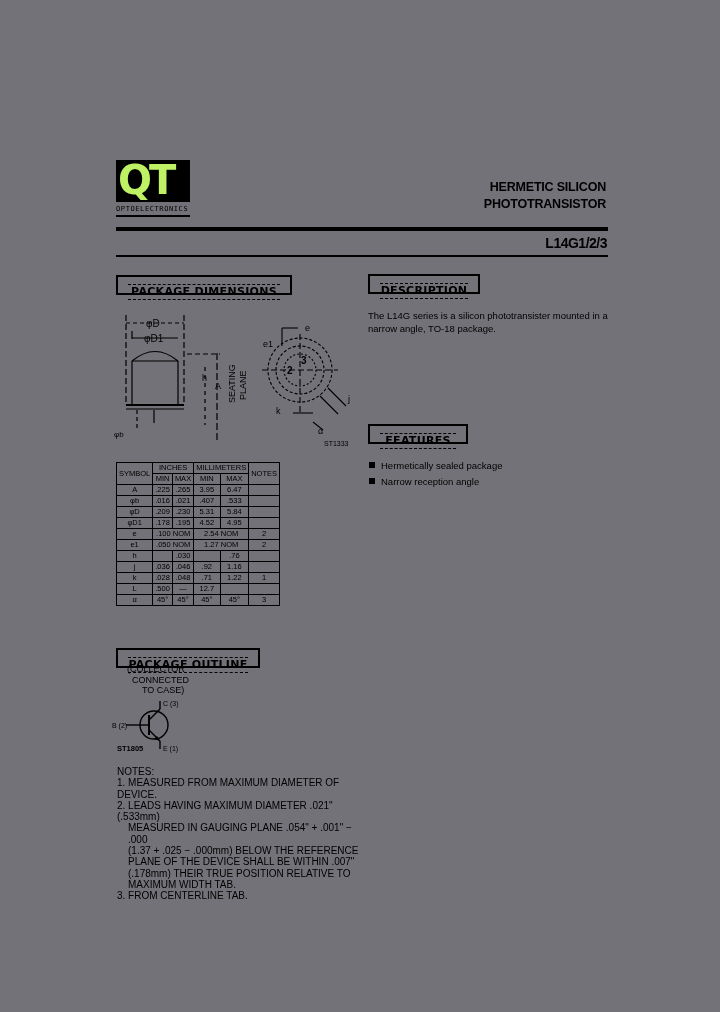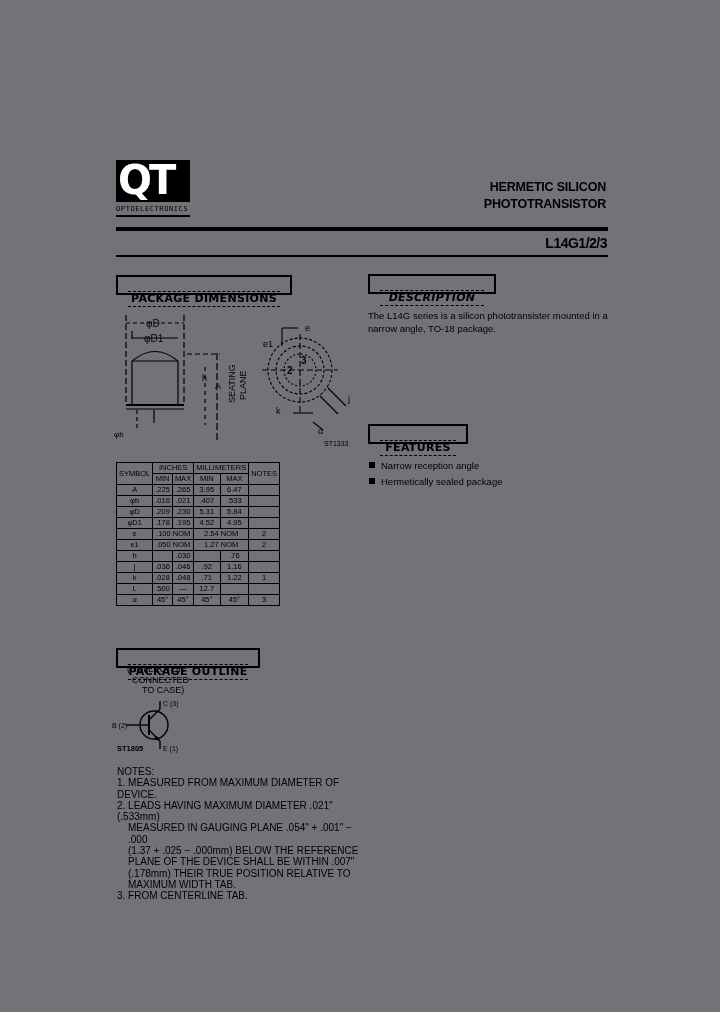--- a/index.html
+++ b/index.html
@@ -4,36 +4,36 @@
 <style>
   html, body { margin:0; padding:0; }
   body {
     width:720px; height:1012px; background:#737278; position:relative; overflow:hidden;
     font-family:"Liberation Sans", sans-serif; color:#000;
   }
   .abs { position:absolute; }
   
   .logo { left:116px; top:160px; width:74px; height:58px; }
   .logo-box { position:absolute; left:0; top:0; width:74px; height:42px; background:#000; }
-  .logo-letters { position:absolute; left:2px; top:-4px; font-family:"DejaVu Sans", sans-serif; font-weight:bold; font-size:40px; letter-spacing:-3px; color:#ffffff; line-height:48px; }
+  .logo-letters { position:absolute; left:2px; top:-4px; font-family:"DejaVu Sans", sans-serif; font-weight:bold; font-size:40px; letter-spacing:-3px; color:#bef264; line-height:48px; }
   .logo-sub { position:absolute; left:0; top:45px; width:74px; font-family:"DejaVu Sans Mono", monospace; font-size:7px; letter-spacing:0.6px; line-height:8px; }
   .logo-underline { position:absolute; left:0; top:55px; width:74px; height:2px; background:#000; }
 
   .title { right:114px; top:179px; text-align:right; font-weight:bold; font-size:12.5px; line-height:17px; letter-spacing:-0.2px; }
   .rule-thick { left:116px; top:227px; width:492px; height:4px; background:#000; }
   .part { right:113px; top:235px; font-weight:bold; font-size:14px; letter-spacing:-0.5px; }
   .rule-thin { left:116px; top:255px; width:492px; height:2px; background:#000; }
 
   
   .sect {
     border:2px solid #000; height:20px; box-sizing:border-box;
     font-family:"DejaVu Sans", sans-serif; font-weight:bold; font-size:11px;
     line-height:16px; padding:0 10px; letter-spacing:0.3px;
   }
-  .sect span { display:block; border-top:1px dashed #000; border-bottom:1px dashed #000; line-height:14px; margin-top:14px; text-align:center; }
+  .sect span { display:block; border-top:1px dashed #000; border-bottom:1px dashed #000; line-height:14px; margin-top:7px; text-align:center; }
 
   .body-text { font-size:9.5px; line-height:13px; }
   .feat { font-size:9.5px; line-height:16px; }
   .bullet { display:inline-block; width:6px; height:6px; background:#000; margin-right:6px; vertical-align:1px; }
 
   
   table.dims { border-collapse:collapse; font-size:7.5px; text-align:center; }
   table.dims td { border:1px solid #000; padding:0 2px; height:10px; line-height:10px; }
   .notes { font-size:10px; line-height:11.3px; }
   .notes .ind { padding-left:11px; }
@@ -206,34 +206,34 @@
     <td>α</td>
     <td>45°</td>
     <td>45°</td>
     <td>45°</td>
     <td>45°</td>
     <td>3</td>
   </tr>
 </tbody>
   </table>
 
-<div class="abs sect" style="left:368px;top:274px;width:128px;font-style:italic;">
+<div class="abs sect" style="left:368px;top:274px;width:112px;">
   <span>DESCRIPTION</span>
 </div>
 <div class="abs body-text" style="left:368px;top:309px;width:250px;">
   <div>The L14G series is a silicon phototransister mounted in a</div>
   <div>narrow angle, TO-18 package.</div>
 </div>
 
 <div class="abs sect" style="left:368px;top:424px;width:100px;">
   <span>FEATURES</span>
 </div>
 <div class="abs feat" style="left:369px;top:458px;width:240px;">
+  <div><span class="bullet"></span><span>Hermetically sealed package</span></div>
   <div><span class="bullet"></span><span>Narrow reception angle</span></div>
-  <div><span class="bullet"></span><span>Hermetically sealed package</span></div>
 </div>
 
 <div class="abs sect" style="left:116px;top:648px;width:144px;">
   <span>PACKAGE OUTLINE</span>
 </div>
 <div class="abs" style="left:127px;top:664px;font-size:9px;line-height:10.5px;">
   <div>(COLLECTOR</div>
   <div style="padding-left:5px;">CONNECTED</div>
   <div style="padding-left:7px;margin-left:8px;">TO CASE)</div>
 </div>

